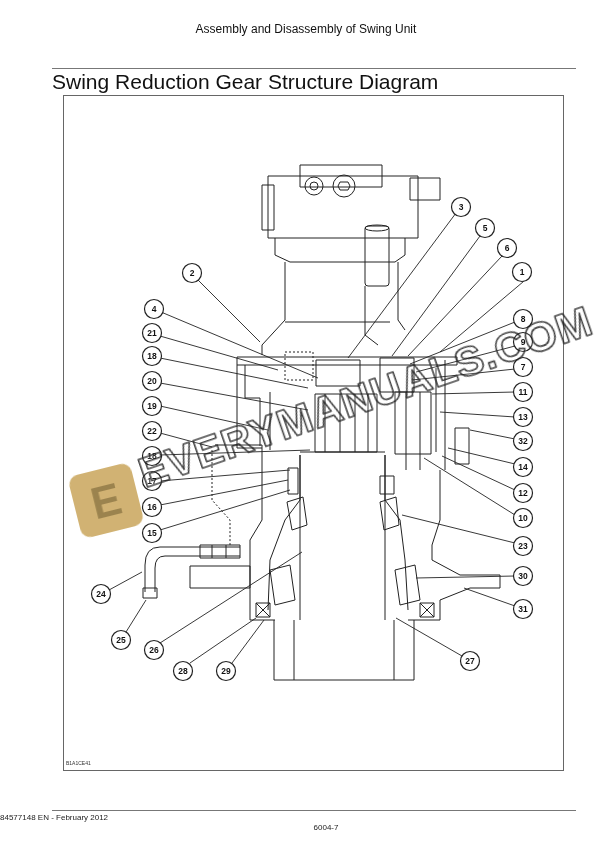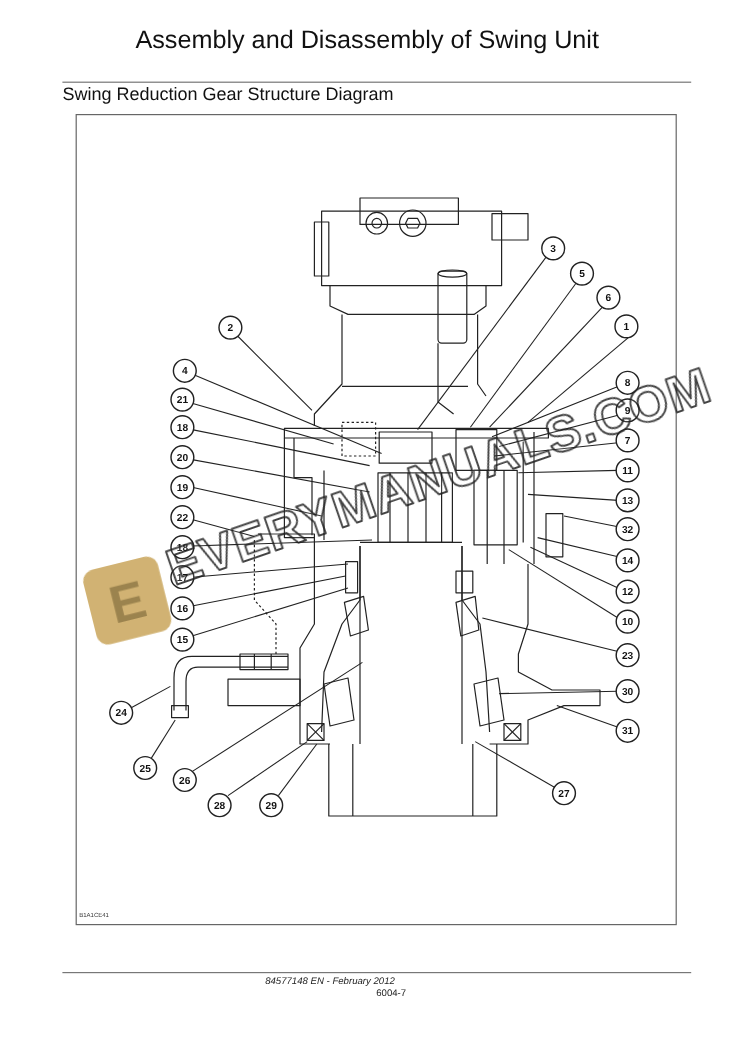--- a/index.html
+++ b/index.html
@@ -1,29 +1,29 @@
 <!DOCTYPE html>
 <html><head>
 <meta charset="utf-8">
 <style>
   html, body { margin: 0; padding: 0; background: #ffffff; }
   body { width: 612px; height: 864px; position: relative; overflow: hidden;
          font-family: "Liberation Sans", sans-serif; color: #111; }
   .page-title { position: absolute; top: 22px; left: 0; width: 612px; text-align: center;
-                font-size: 21px; color: #111; }
+                font-size: 12px; color: #111; }
   .rule-top { position: absolute; left: 52px; top: 68px; width: 524px; height: 0;
               border-top: 1.5px solid #777; }
-  .section-title { position: absolute; left: 52px; top: 70px; font-size: 15px; color: #111; }
+  .section-title { position: absolute; left: 52px; top: 70px; font-size: 21px; color: #111; }
   .frame { position: absolute; left: 63px; top: 95px; width: 501px; height: 676px;
            border: 1.5px solid #666; box-sizing: border-box; }
   .fig-code { position: absolute; left: 66px; top: 760px; font-size: 5px; color: #333; }
   .rule-bottom { position: absolute; left: 52px; top: 810px; width: 524px; height: 0;
                  border-top: 1.5px solid #777; }
-  .footer-doc { position: absolute; top: 813px; left: 0; width: 550px; text-align: center;
-                font-size: 8px; color: #222; font-style: italic; }
+  .footer-doc { position: absolute; top: 813px; left: 0; width: 550px; text-align: left;
+                font-size: 8px; color: #222; }
   .footer-page { position: absolute; top: 823px; left: 0; width: 612px; text-align: center;
                  font-size: 8px; color: #222; margin-left: 20px; }
   svg.diagram { position: absolute; left: 0; top: 0; }
   .callout-label { font-family: "Liberation Sans", sans-serif; font-size: 8.5px; font-weight: bold; fill: #111; }
 </style>
 </head>
 <body>
 
 <div class="page-title">Assembly and Disassembly of Swing Unit</div>
 <div class="rule-top"></div>

